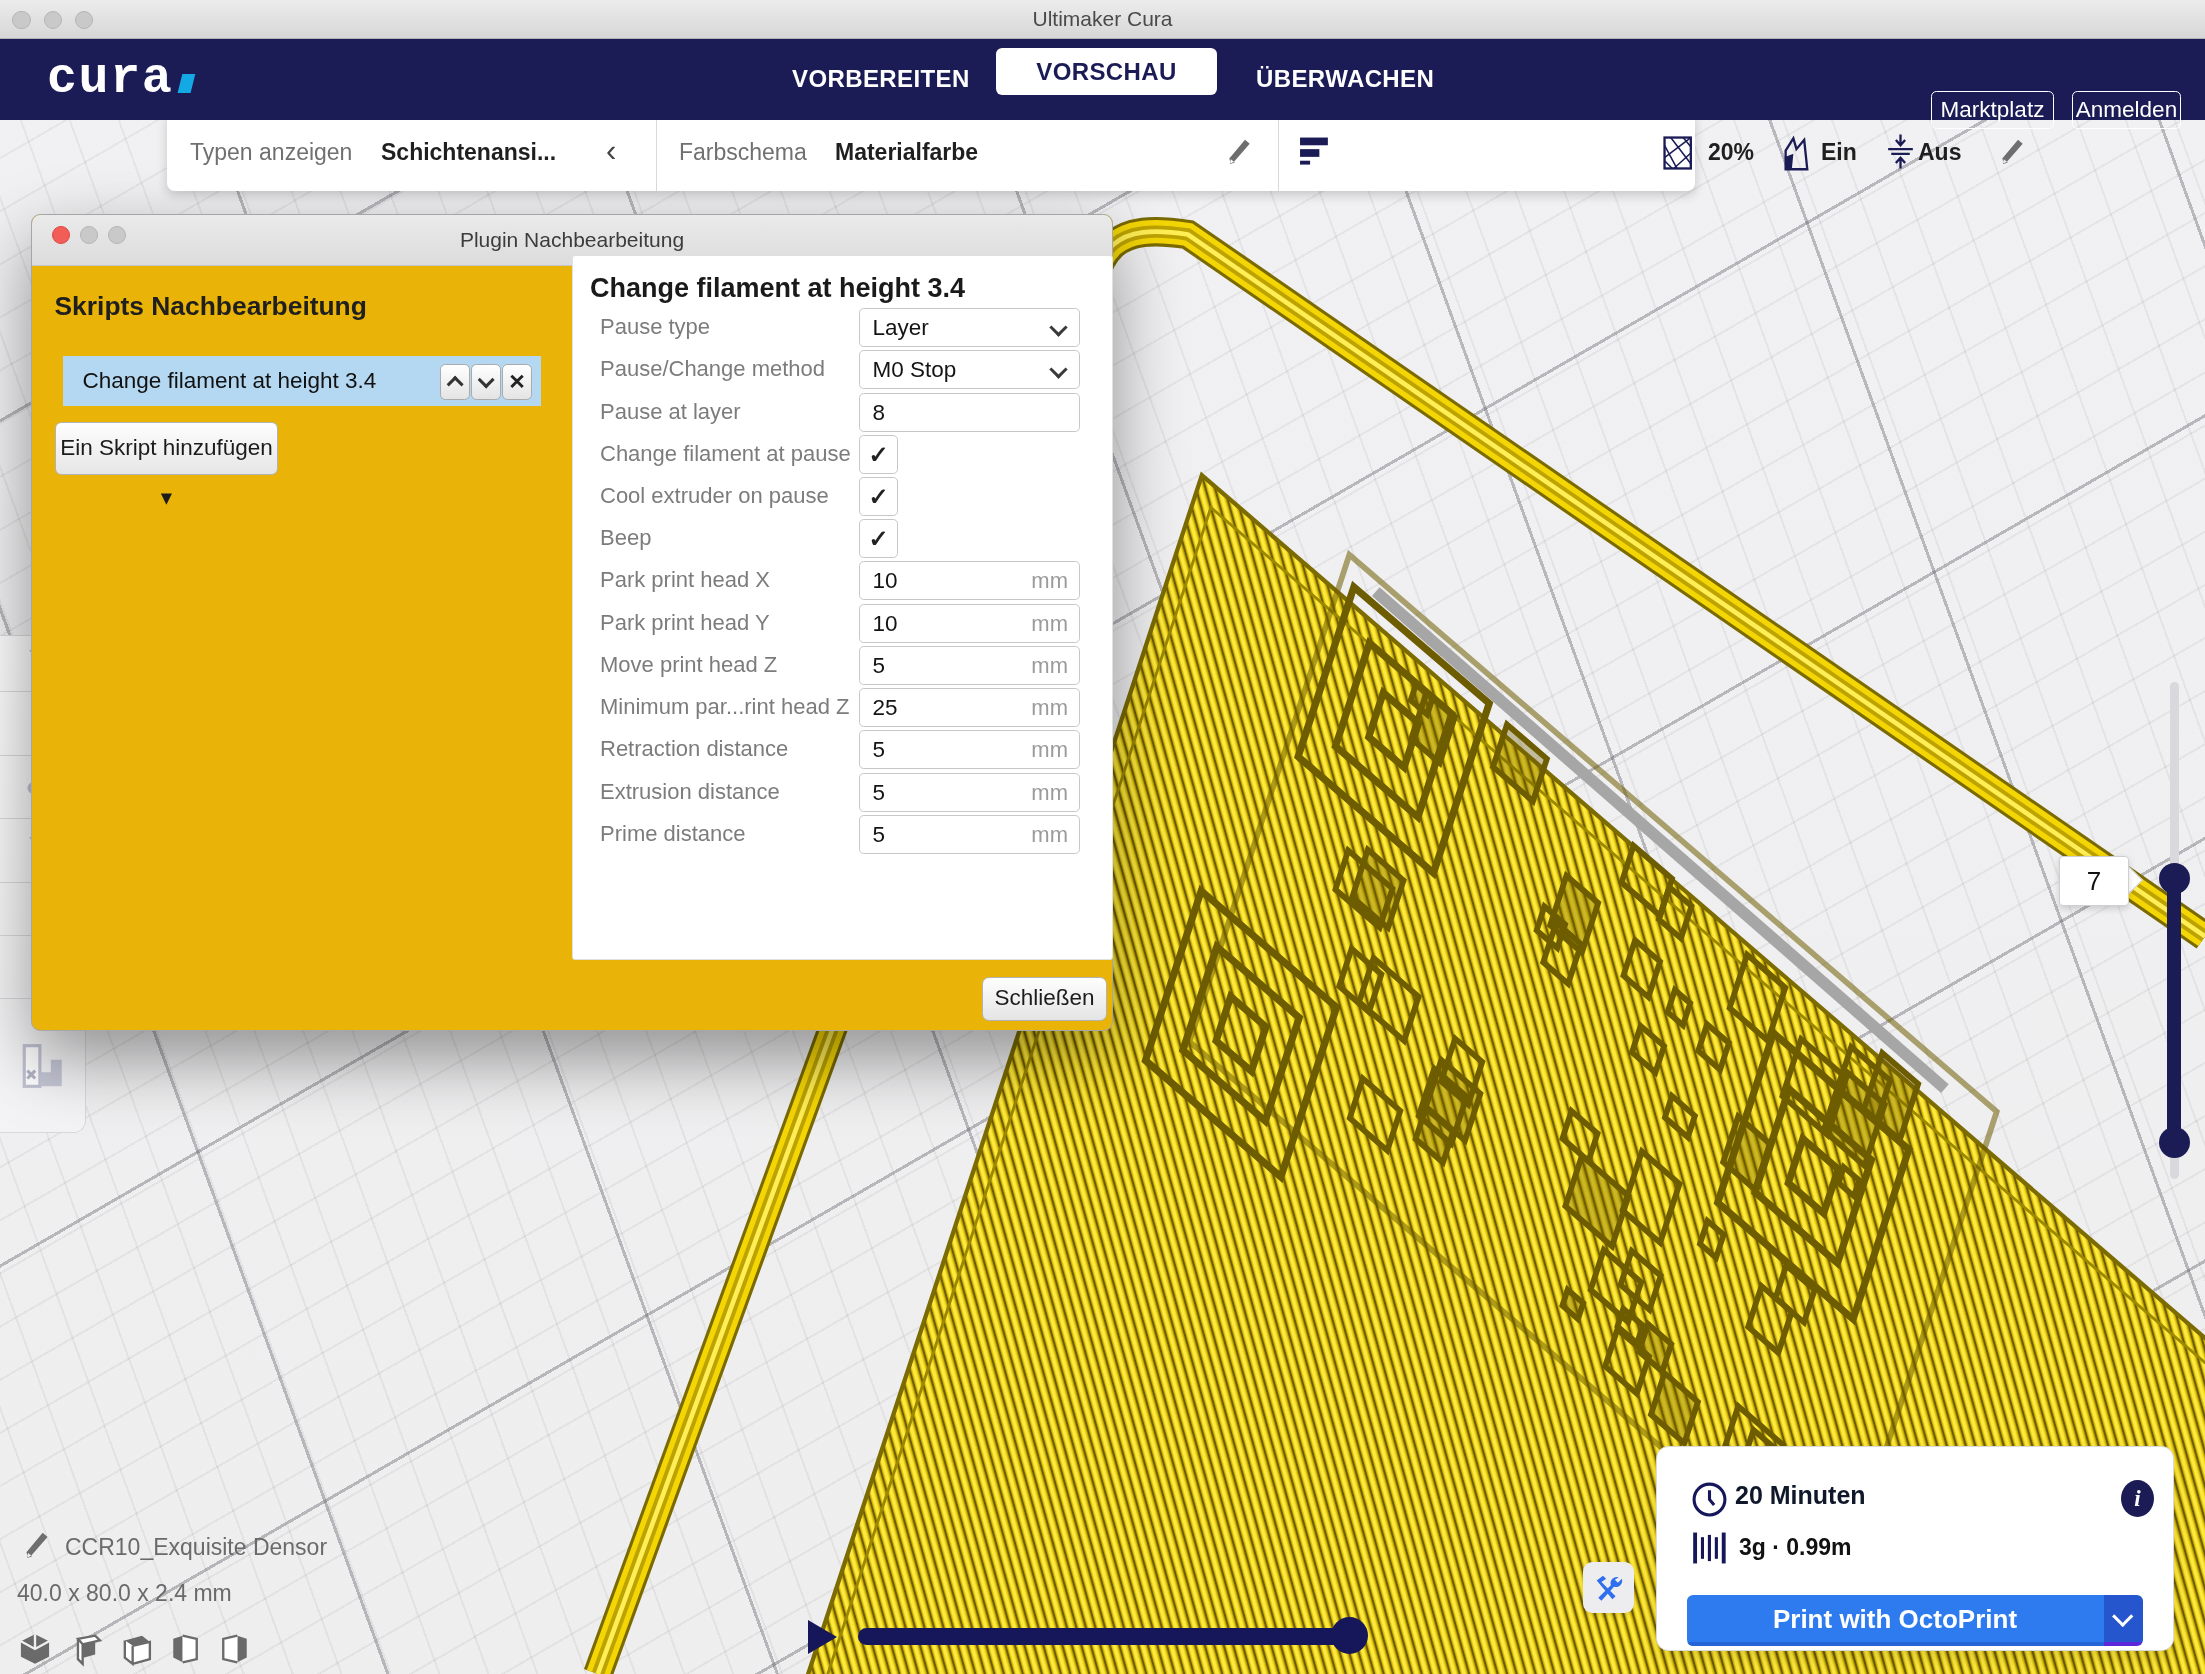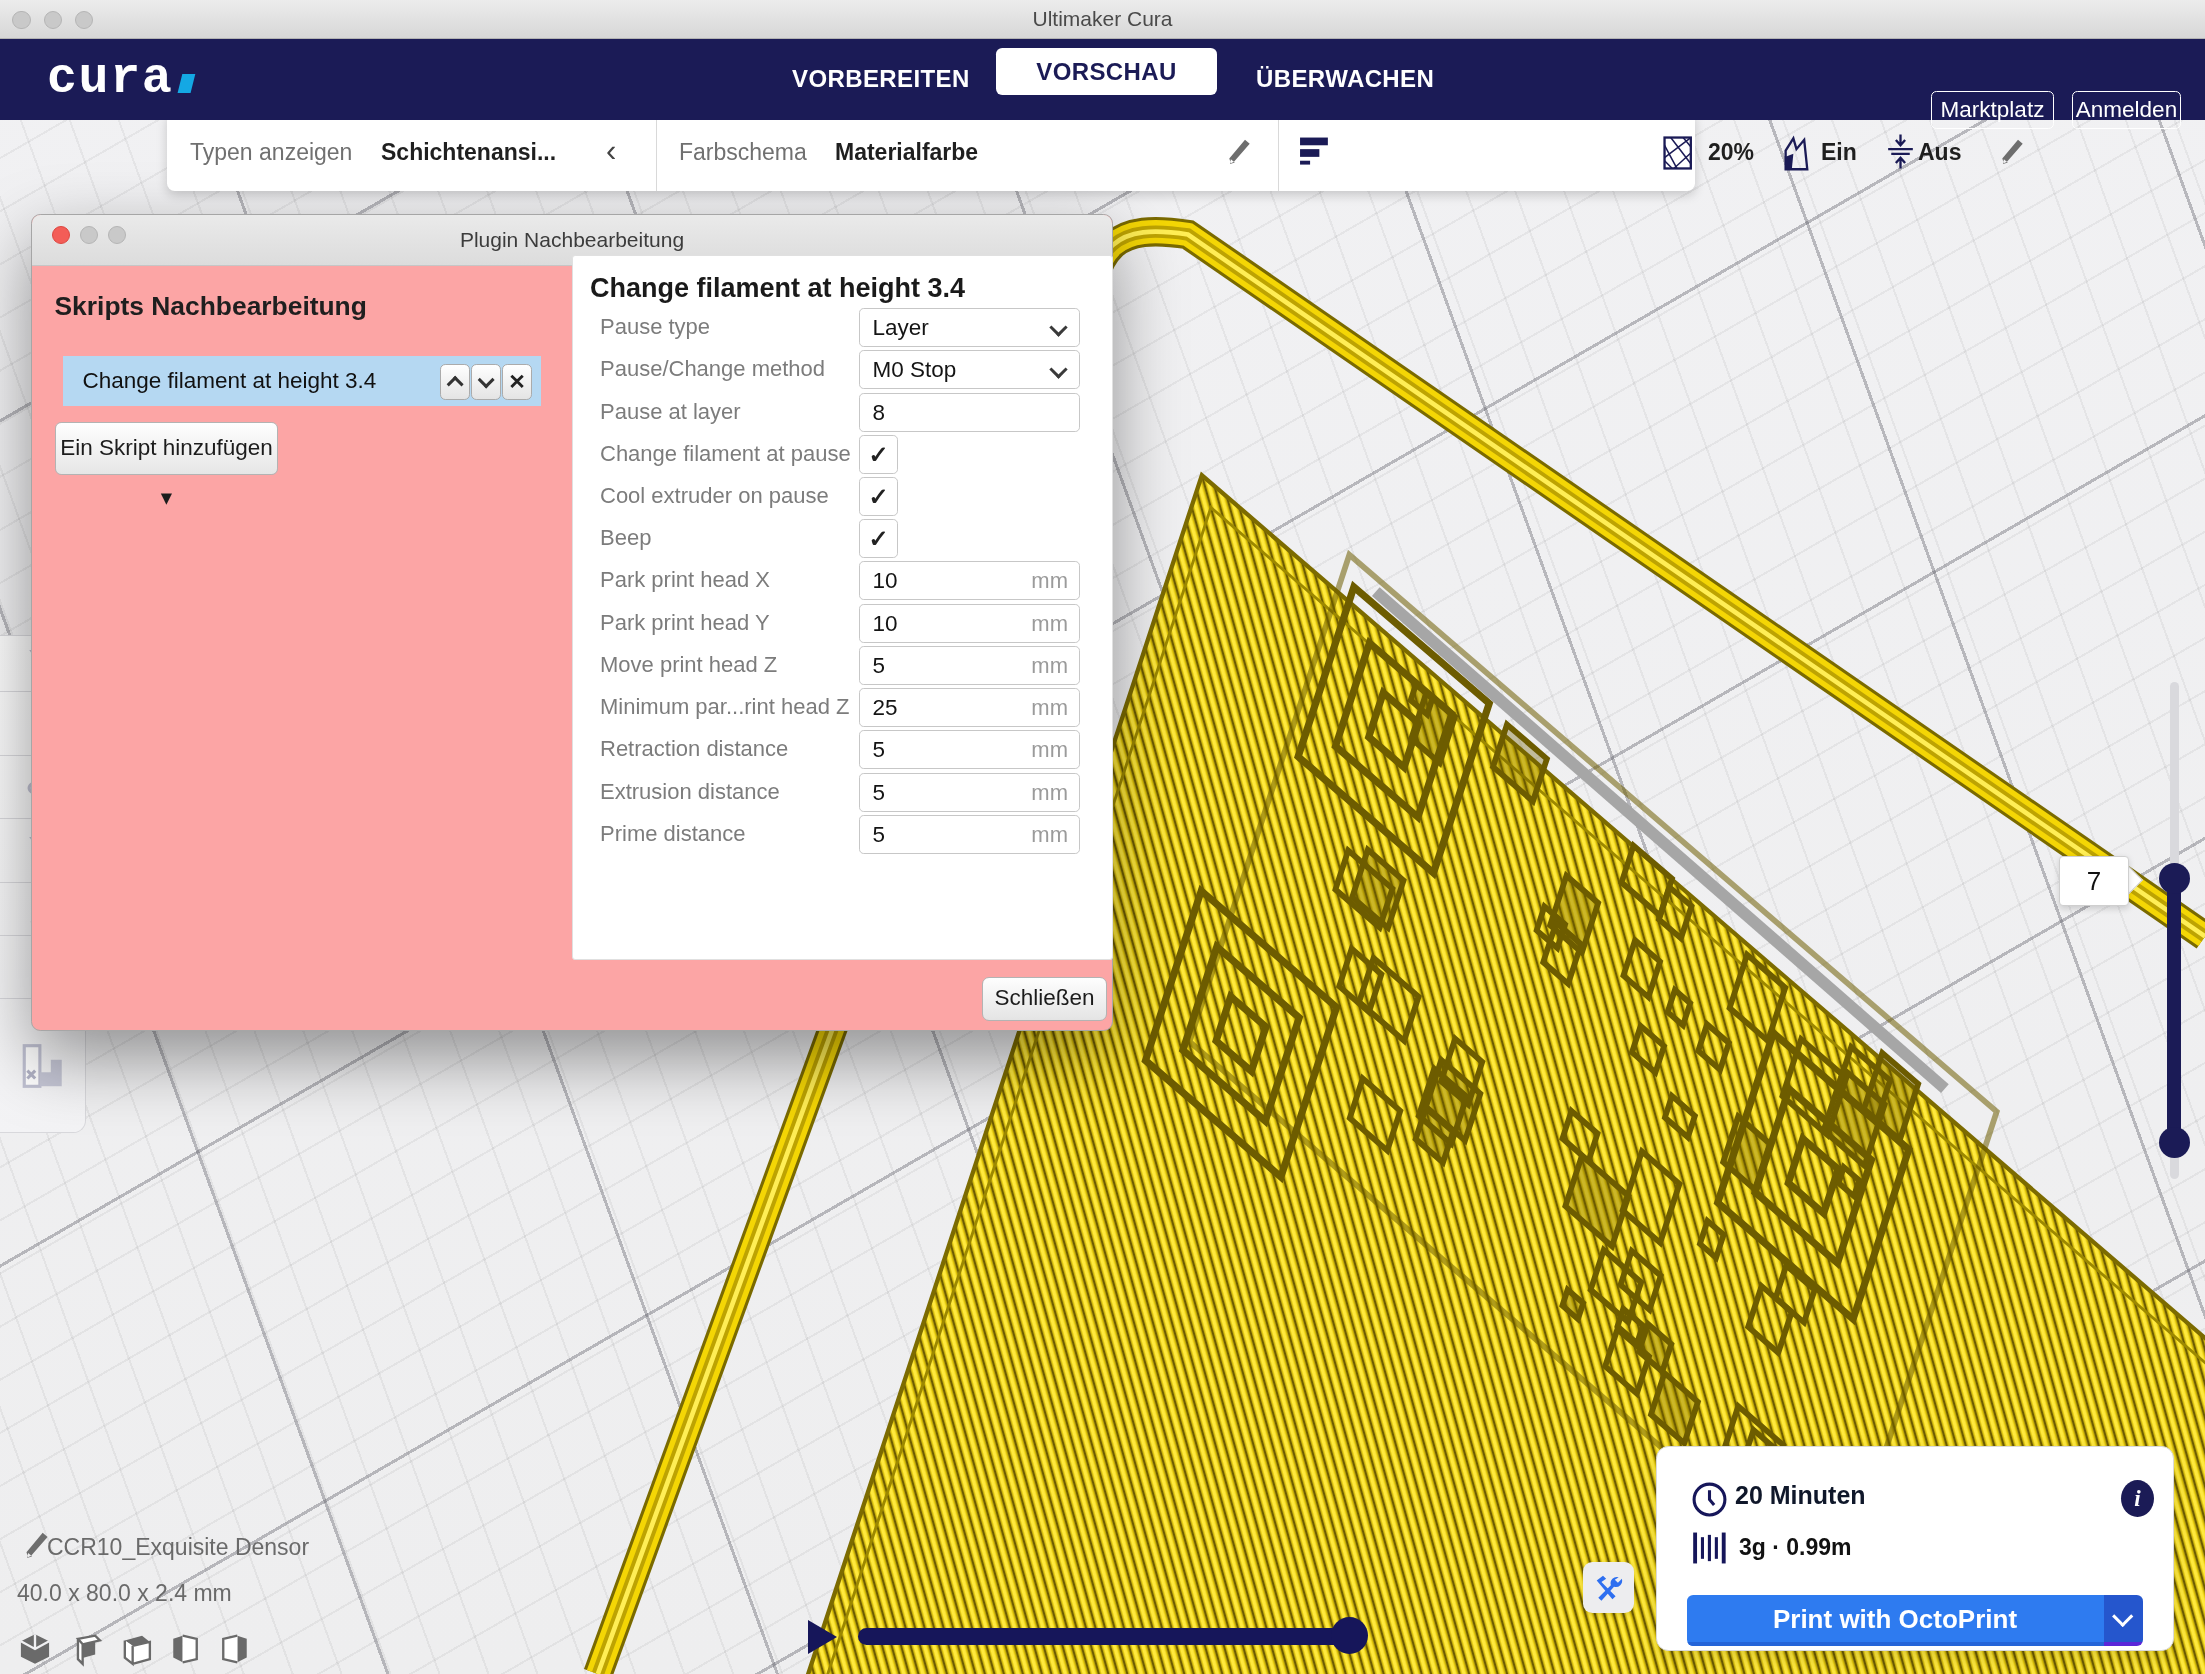--- a/index.html
+++ b/index.html
@@ -41,21 +41,21 @@
     linear-gradient(#f1f1f3,#eeeeef);}
   svg.scene{position:absolute;left:0;top:0;z-index:1;}
 
   
   .tools{left:0;top:635px;width:85px;height:497px;z-index:2;
     background:linear-gradient(#fdfdfd,#f3f3f5);border-right:0.8px solid #d8d8dc;border-bottom:0.8px solid #d8d8dc;
     border-bottom-right-radius:12.4px;}
   .tcell{left:0;width:85px;border-top:0.8px solid #dadade;display:flex;align-items:center;justify-content:center;}
 
   
-  .dialog{left:31px;top:214px;width:1080px;height:815px;background:#fca5a5;border:0.8px solid #a6a6a6;
+  .dialog{left:31px;top:214px;width:1080px;height:815px;background:#eab308;border:0.8px solid #a6a6a6;
     border-radius:9.3px;box-shadow:0 26.4px 70px rgba(0,0,0,.4);z-index:20;}
   .dtitlebar{left:0;top:0;width:100%;height:50px;background:linear-gradient(#eaeaea,#dcdcdc);
     border-bottom:0.8px solid #c6c6c6;border-radius:8.5px 8.5px 0 0;}
   .dtitle{width:100%;text-align:center;line-height:50px;font-size:21px;color:#3c3c3c;}
   .dheading{font-size:26.4px;font-weight:700;color:#1f1f1f;}
   .scriptrow{left:31px;top:141px;width:478px;height:50px;background:#b5d8f2;}
   .scriptrow .stext{left:19.4px;line-height:50px;font-size:22.5px;color:#111;}
   .mini{width:28px;height:34px;top:7.8px;border:0.8px solid #ababab;border-radius:5.4px;
     background:linear-gradient(#ffffff,#e4e4e4);display:flex;align-items:center;justify-content:center;}
   .chev{display:inline-block;width:9.3px;height:9.3px;border-right:3.1px solid #333;border-bottom:3.1px solid #333;}
@@ -88,21 +88,21 @@
   .flagtip{left:2119px;top:870px;width:18.6px;height:18.6px;background:#fff;border-top:0.8px solid #cfcfcf;
     border-right:0.8px solid #cfcfcf;transform:rotate(45deg);z-index:7;}
 
   
   .play{left:808px;top:1620px;width:0;height:0;border-top:17px solid transparent;border-bottom:17px solid transparent;
     border-left:29.5px solid #16165a;z-index:5;}
   .pbar{left:858px;top:1628px;width:497px;height:17px;background:#16165a;border-radius:8.5px;z-index:5;}
   .pknob{left:1331px;top:1617px;width:37px;height:37px;border-radius:50%;background:#16165a;z-index:6;}
 
   
-  .objname{left:47px;top:1534px;font-size:23px;color:#6a6a6a;z-index:5;}
+  .objname{left:65px;top:1534px;font-size:23px;color:#6a6a6a;z-index:5;}
   .objdims{left:17px;top:1580px;font-size:23px;color:#6a6a6a;z-index:5;}
   .cubes{left:17px;top:1631px;z-index:5;display:flex;gap:14px;}
 
   
   .printpanel{left:1656px;top:1446px;width:516px;height:203px;background:#fff;border:0.8px solid #d9d9d9;
     border-radius:12.4px;box-shadow:0 7.8px 20px rgba(0,0,0,.14);z-index:10;}
   .ptime{left:78px;top:34px;font-size:25px;font-weight:700;color:#0f172a;}
   .pmat{left:82px;top:87px;font-size:23px;font-weight:700;color:#111;}
   .infoicon{left:464px;top:33px;width:33px;height:37px;border-radius:50%;background:#1b1b56;
     color:#fff;text-align:center;line-height:37px;font-size:23px;font-style:italic;font-weight:700;

